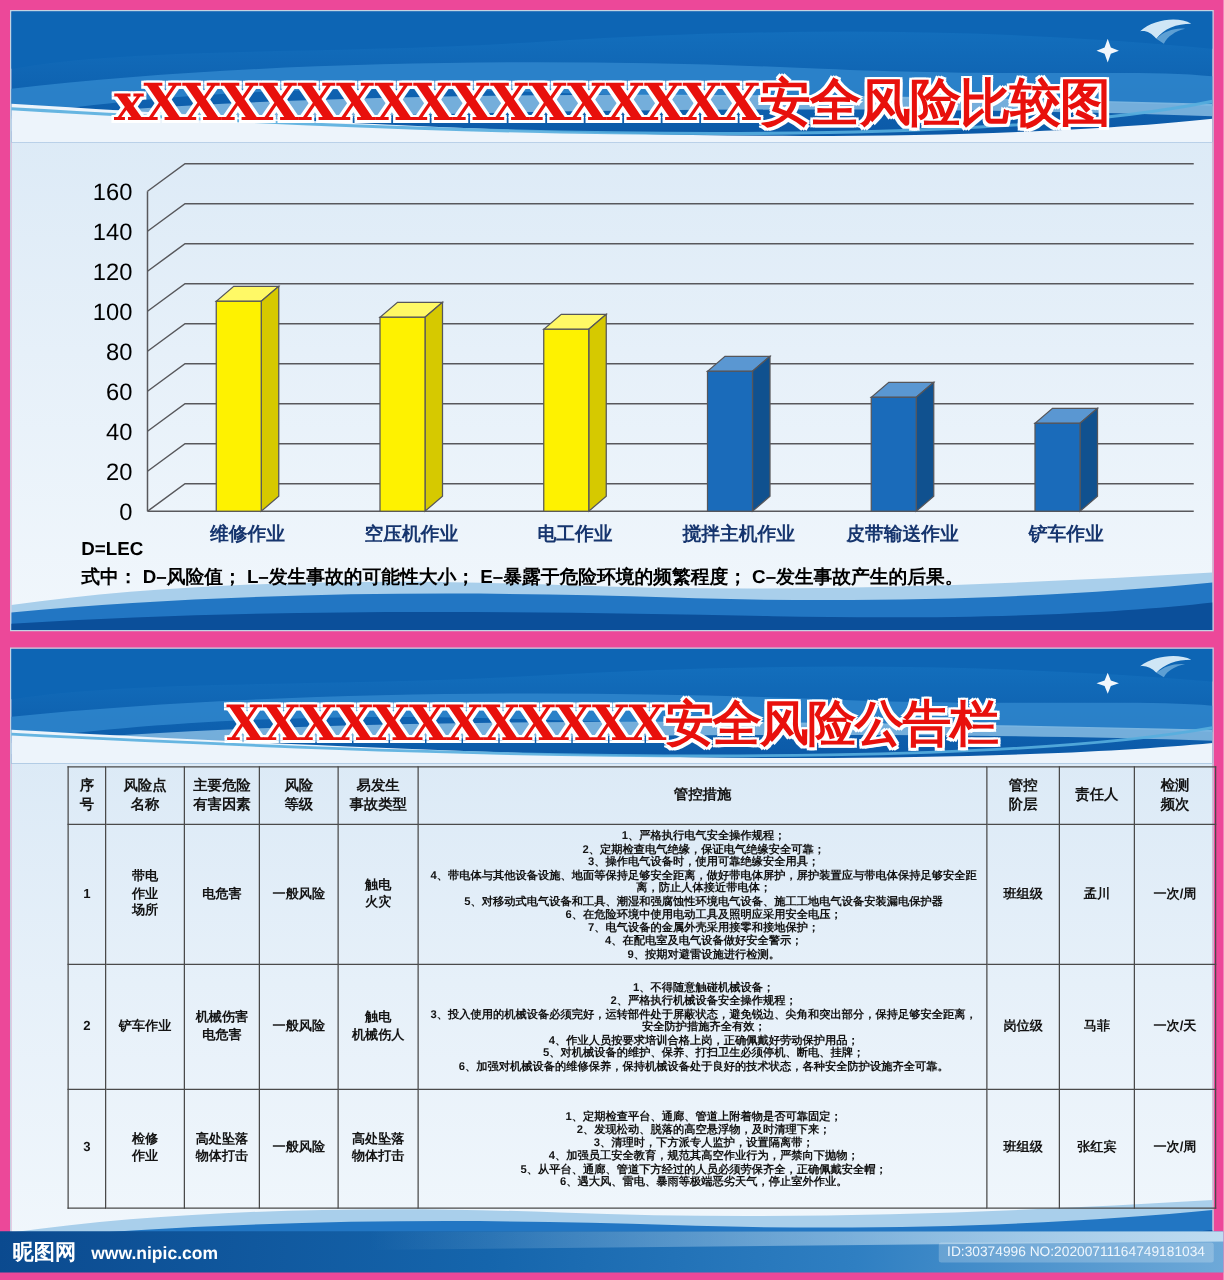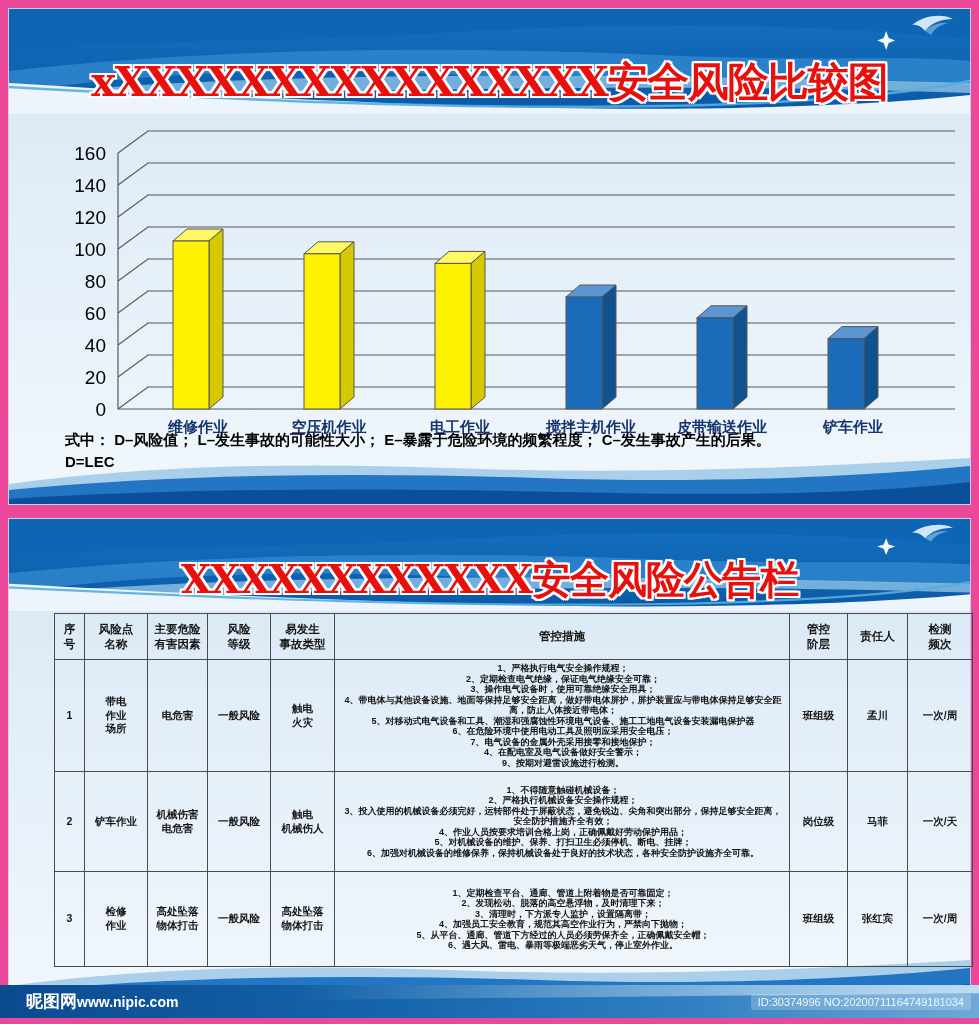--- a/index.html
+++ b/index.html
@@ -41,23 +41,23 @@
   .board-table td.measures-cell { text-align:left; padding:3px 6px 3px 8px;
       font-size:9px; font-weight:600; line-height:10.5px; white-space:normal; }
   .m-line { margin:0;text-align:center; }
 
   .wm-bar { position:absolute; left:0; top:985px; width:979px; height:33px; z-index:5;
     background:linear-gradient(95deg,#0b4a8f 0%,#1565ac 40%,#2f7fc2 70%,#6ea9d8 100%);
     display:flex; align-items:center; overflow:hidden; }
   .wm-bar::before { content:""; position:absolute; left:30%; top:0; width:70%; height:15px;
     background:linear-gradient(90deg,rgba(205,229,245,0),rgba(205,229,245,.85));
     clip-path:polygon(0 0,100% 0,100% 55%,0 100%); }
-  .wm-site { margin-left:26px; color:#ffffff; font-weight:bold; font-size:17px;
+  .wm-site { margin-left:10px; color:#ffffff; font-weight:bold; font-size:17px;
              position:relative; z-index:1; }
-  .wm-url  { margin-left:0; color:#ffffff; font-weight:bold; font-size:14px;
+  .wm-url  { margin-left:12px; color:#ffffff; font-weight:bold; font-size:14px;
              position:relative; z-index:1; }
   .wm-id   { margin-left:auto; margin-right:8px; background:rgba(255,255,255,0.22);
              color:#eef6fd; font-size:11px; padding:2px 7px; border-radius:2px;
              position:relative; z-index:1; }
 </style>
 </head>
 <body>
 
 <div class="page">
 
@@ -125,22 +125,22 @@
         <polygon points="690,188.8 704,176.8 704,268 690,280" fill="#10518f" stroke="#56565a" stroke-width="1"></polygon>
         <rect x="654" y="188.8" width="36" height="91.19999999999999" fill="#1a6bba" stroke="#56565a" stroke-width="1"></rect>
         <text x="679" y="303" text-anchor="middle" font-size="15" font-weight="bold" fill="#16356e">皮带输送作业</text>
         <polygon points="785,209.6 821,209.6 835,197.6 799,197.6" fill="#5a97d2" stroke="#56565a" stroke-width="1"></polygon>
         <polygon points="821,209.6 835,197.6 835,268 821,280" fill="#10518f" stroke="#56565a" stroke-width="1"></polygon>
         <rect x="785" y="209.6" width="36" height="70.4" fill="#1a6bba" stroke="#56565a" stroke-width="1"></rect>
         <text x="810" y="303" text-anchor="middle" font-size="15" font-weight="bold" fill="#16356e">铲车作业</text>
       </svg>
 
     <div class="formula">
+      <div>D=LEC</div>
       <div>式中：  D–风险值；  L–发生事故的可能性大小；  E–暴露于危险环境的频繁程度；  C–发生事故产生的后果。</div>
-      <div>D=LEC</div>
     </div>
 
     <svg class="ftr-wave" viewBox="0 0 963 48" preserveAspectRatio="none">
       <path d="M0,28 C130,10 280,6 440,12 C620,19 790,12 963,2 V48 H0 Z" fill="#a9cfeb"></path>
       <path d="M0,34 C170,18 350,16 530,22 C710,28 860,20 963,10 V48 H0 Z" fill="#2276c3"></path>
       <path d="M0,43 C210,30 410,33 610,37 C770,40 885,35 963,26 V48 H0 Z" fill="#0b4f9a"></path>
     </svg>
   </div>
 
   <div class="panel" id="panel-board">

